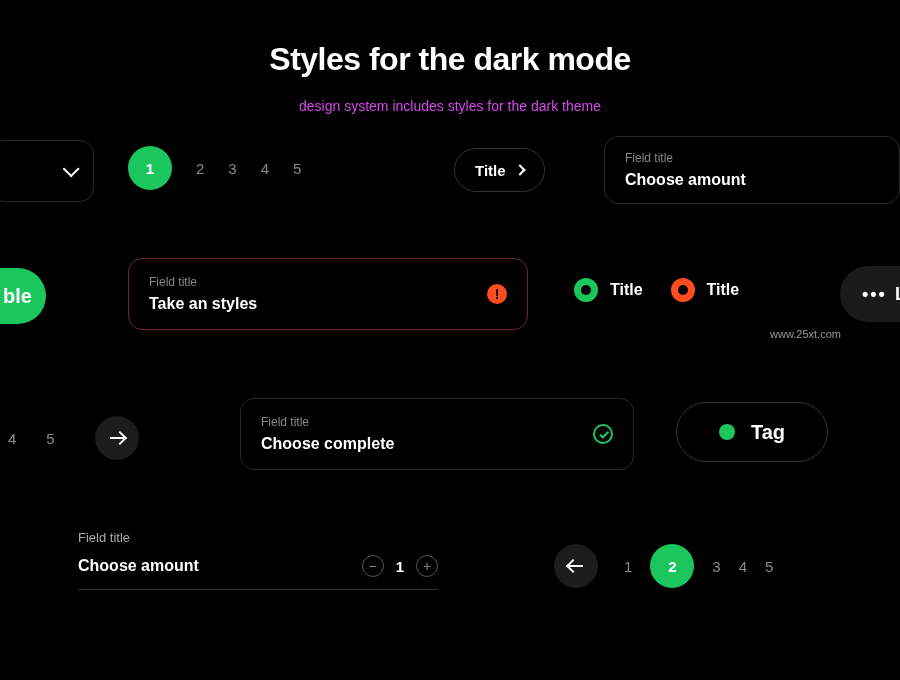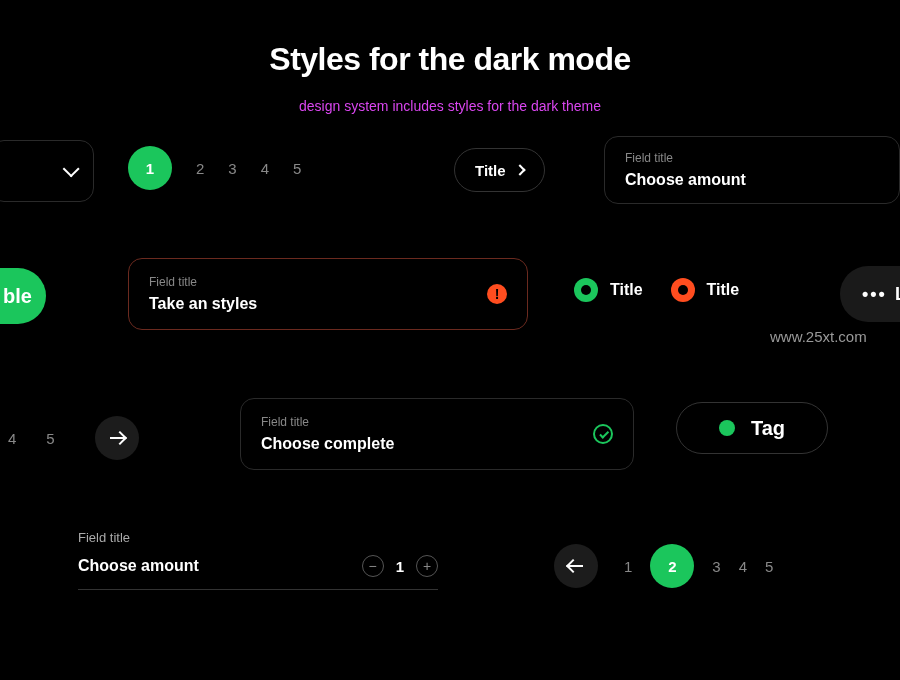--- a/index.html
+++ b/index.html
@@ -151,21 +151,21 @@
     border-radius: 28px;
     display: flex; align-items: center;
     padding-left: 22px;
     gap: 8px;
     font-size: 18px; font-weight: 800;
   }
   .dots { letter-spacing: 2px; font-weight: 800; }
   .watermark {
     position: absolute;
     top: 60px; left: 770px;
-    color: #999; font-size: 15px;
+    color: #999; font-size: 11px;
   }
 
   
   .row3 { position: absolute; top: 398px; left: 0; right: 0; }
   .mini-pages {
     position: absolute;
     left: 8px; top: 18px;
     display: flex; align-items: center; gap: 30px;
     font-size: 15px; color: #888;
   }
@@ -207,21 +207,21 @@
   }
   .check-mark {
     width: 5px; height: 9px;
     border-right: 2px solid #1bc65c;
     border-bottom: 2px solid #1bc65c;
     transform: rotate(45deg) translateY(-1px);
   }
   .tag-pill {
     position: absolute;
     left: 676px; top: 4px;
-    height: 52px;
+    height: 60px;
     padding: 0 42px;
     border: 1px solid #333;
     border-radius: 30px;
     display: flex; align-items: center; gap: 16px;
     font-size: 20px; font-weight: 700;
   }
   .green-dot {
     width: 16px; height: 16px; border-radius: 50%;
     background: #1bc65c;
   }

